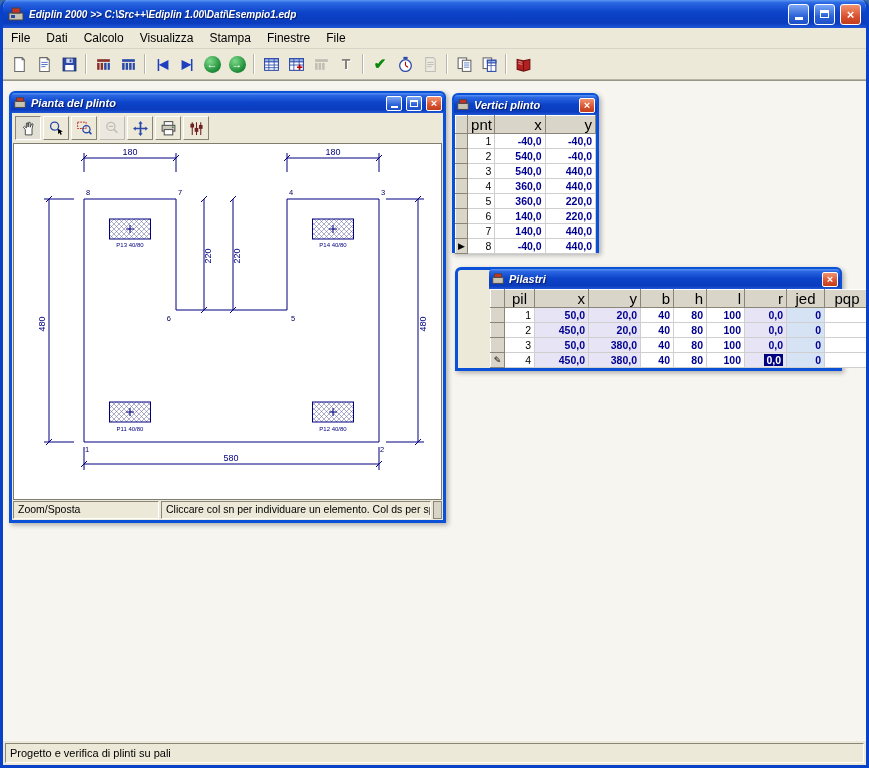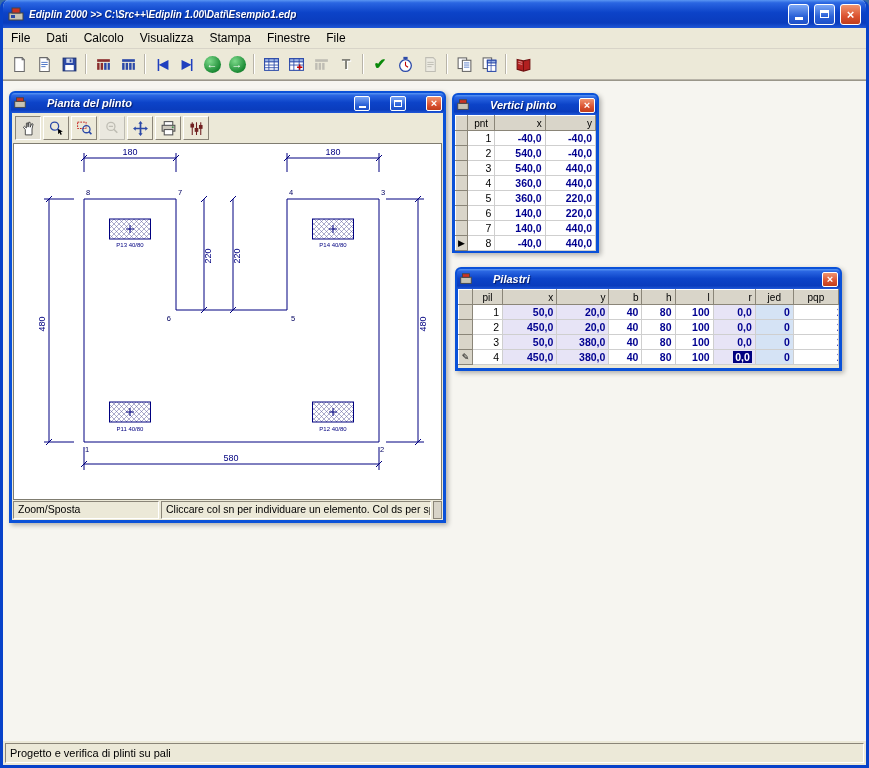--- a/index.html
+++ b/index.html
@@ -29,21 +29,21 @@
   .gball{width:17px;height:17px;border-radius:50%;background:radial-gradient(circle at 35% 30%,#7CD98A,#1B8A34 70%,#0E5E20);
          color:#fff;font-size:11px;font-weight:bold;display:flex;align-items:center;justify-content:center;}
   .chk{color:#0A8A0A;font-weight:bold;font-size:15px;}
   .tglyph{color:#83837B;font-weight:bold;font-size:14px;text-shadow:1px 1px 0 #fff;}
   .dis{opacity:.45;filter:grayscale(1);}
   
   .mdi{flex:1;position:relative;background:#F6F5F0;border-top:1px solid #9a968a;overflow:hidden;}
   
   .child{position:absolute;border:3px solid #0A51D8;background:#ECE9D8;border-radius:6px 6px 0 0;
          box-shadow:2px 2px 5px rgba(0,0,0,.3);display:flex;flex-direction:column;}
-  .ctitle{flex:0 0 20px;height:20px;display:flex;align-items:center;gap:20px;padding:0 2px;margin:-1px -1px 0 -1px;
+  .ctitle{flex:0 0 20px;height:20px;display:flex;align-items:center;gap:4px;padding:0 2px;margin:-1px -1px 0 -1px;
           background:linear-gradient(to bottom,#5A96F2 0%,#2A66E2 12%,#0C43C8 48%,#0A3CBD 84%,#2058D8 100%);
           border-radius:4px 4px 0 0;}
   .ctext{color:#fff;font-weight:bold;font-style:italic;font-size:11px;flex:1;white-space:nowrap;overflow:hidden;
          text-shadow:1px 1px 1px rgba(0,0,40,.6);}
   .cbtn{width:16px;height:15px;border:1px solid #fff;border-radius:2px;display:flex;align-items:center;justify-content:center;
         background:linear-gradient(to bottom,#7DA8F5,#2B62D8 60%,#1E50C8);color:#fff;font-size:10px;font-weight:bold;}
   .cbtn.close{background:linear-gradient(to bottom,#F0946F,#DB5230 60%,#C03D1C);font-size:11px;}
   .cicon{width:14px;height:14px;display:inline-flex;}
   .cg-min{width:7px;height:2px;background:#fff;margin-top:7px;}
   .cg-max{width:8px;height:7px;border:1px solid #fff;border-top:2px solid #fff;}
@@ -57,21 +57,21 @@
   .pstatus{flex:0 0 20px;display:flex;gap:2px;padding:1px 1px;background:#ECE9D8;align-items:stretch;}
   .panel{border:1px solid;border-color:#8a8578 #fff #fff #8a8578;font-size:10.5px;padding:1px 4px;background:#ECE9D8;
          white-space:nowrap;overflow:hidden;color:#000;}
   .panel.pleft{flex:0 0 146px;}
   .panel.pright{flex:1;}
   .grip{width:9px;border:1px solid #8a8578;background:#D8D4C8;}
   
   table.grid{border-collapse:collapse;table-layout:fixed;background:#fff;width:100%;}
   .grid td{height:15px;font-size:10.5px;padding:0 3px;white-space:nowrap;overflow:hidden;
            border-right:1px solid #CFCFCF;border-bottom:1px solid #CFCFCF;}
-  .grid td.hd{background:#D9D5C9;border:1px solid;border-color:#fff #8a8578 #8a8578 #fff;color:#000;font-size:10px;}
+  .grid td.hd{background:#D9D5C9;border:1px solid;border-color:#fff #8a8578 #8a8578 #fff;color:#000;font-size:15px;}
   .grid td.selcol{background:#D9D5C9;border:1px solid;border-color:#fff #8a8578 #8a8578 #fff;text-align:center;
                   font-size:9px;color:#000;padding:0;}
   .num{color:#000090;text-align:right;font-weight:bold;}
   .cnt{color:#000;text-align:right;}
   .lav{background:#E7E4F6;}
   .blu{background:#D5E3F5;}
   .hl{background:#000080;color:#fff;padding:0 2px;}
   td.pqp{padding:0 0 0 3px;}
   .pqpwrap{display:flex;align-items:center;height:100%;}
   .pqpwrap .val{flex:1;color:#000090;margin-left:40px;}
@@ -502,21 +502,21 @@
         <tr>
               <td class="selcol">▶</td>
               <td class="cnt">8</td>
               <td class="num">-40,0</td>
               <td class="num">440,0</td>
             </tr>
       </tbody>
         </table>
     </div>
 
-    <div class="child" style="left:452px;top:186px;width:387px;height:104px;">
+    <div class="child" style="left:452px;top:186px;width:387px;height:104px;padding-left:32px;">
       <div class="ctitle">
         <span class="cicon">
           <svg viewBox="0 0 16 16">
               <rect x="2" y="6" width="12" height="7" fill="#C8C4B4" stroke="#444"></rect>
               <rect x="4" y="2" width="8" height="4" fill="#CC3322" stroke="#444"></rect>
             </svg>
         </span>
         <span class="ctext">Pilastri</span>
         <span class="cbtn close">
             <span>×</span>

